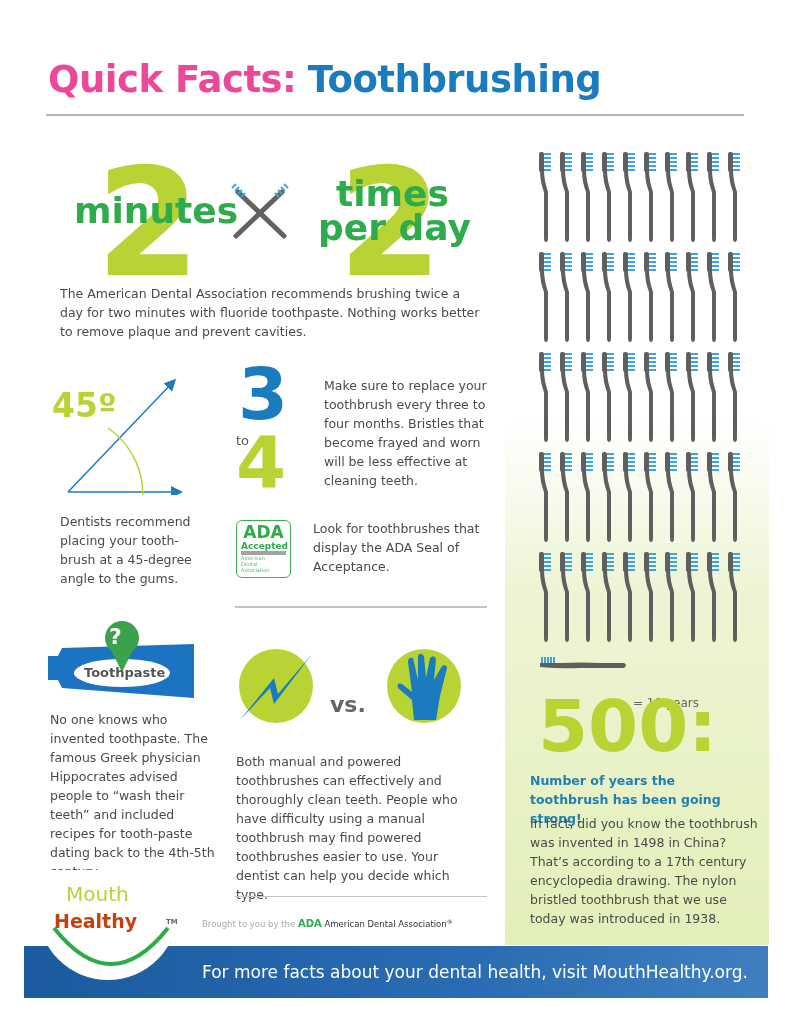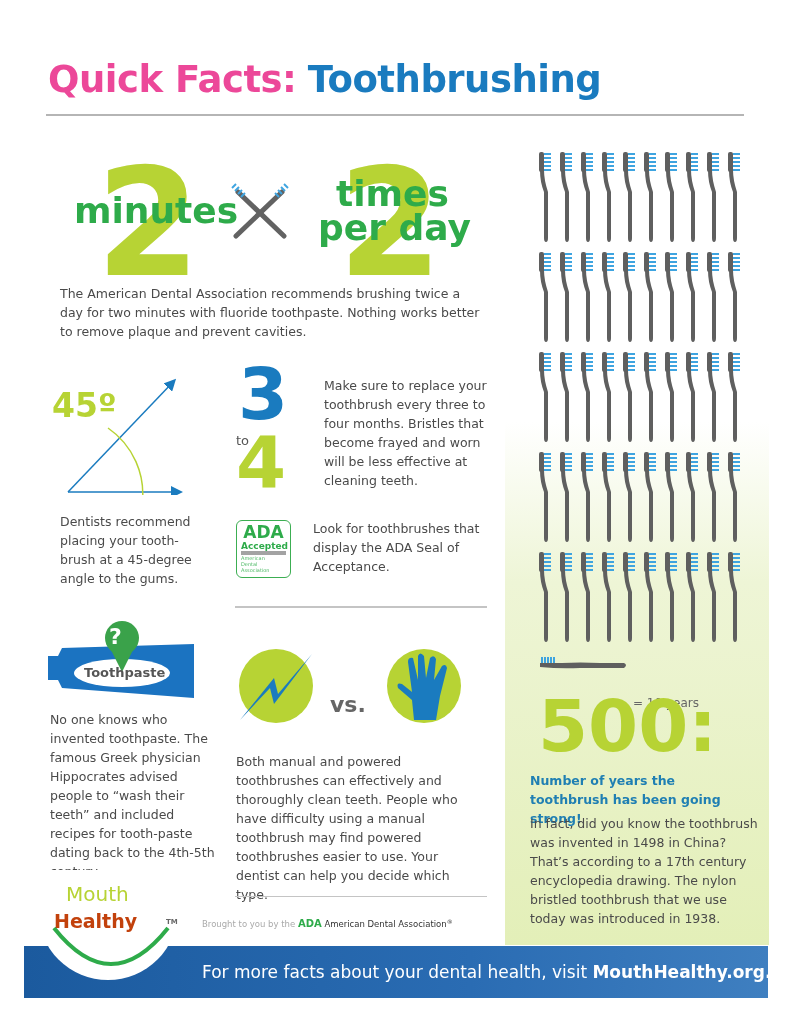--- a/index.html
+++ b/index.html
@@ -19,21 +19,21 @@
 
   .brush-grid { left: 538px; top: 152px; width: 230px; }
   .brush-row { display: flex; gap: 7px; height: 100px; }
   .brush { width: 14px; height: 90px; }
 
   .rule-mid { left: 235px; top: 606px; width: 252px; height: 2px; background: #c4c4c4; }
   .rule-bot { left: 235px; top: 896px; width: 252px; height: 1px; background: #c4c4c4; }
 
   .footer-band { left: 24px; top: 946px; width: 744px; height: 52px; background: linear-gradient(to right, #1b5a9e, #2a6cb3 60%, #3f7fc0); }
   .footer-text { left: 202px; top: 962px; font-size: 17px; color: #fff; white-space: nowrap; }
-  .footer-text b { font-weight: bold; }
+  .footer-text b { font-weight: normal; }
 </style>
 </head>
 <body>
 
 <div class="abs title">
   <span class="light">Quick Facts:</span>
   <span class="bold">Toothbrushing</span>
 </div>
 <div class="abs title-rule"></div>
 

